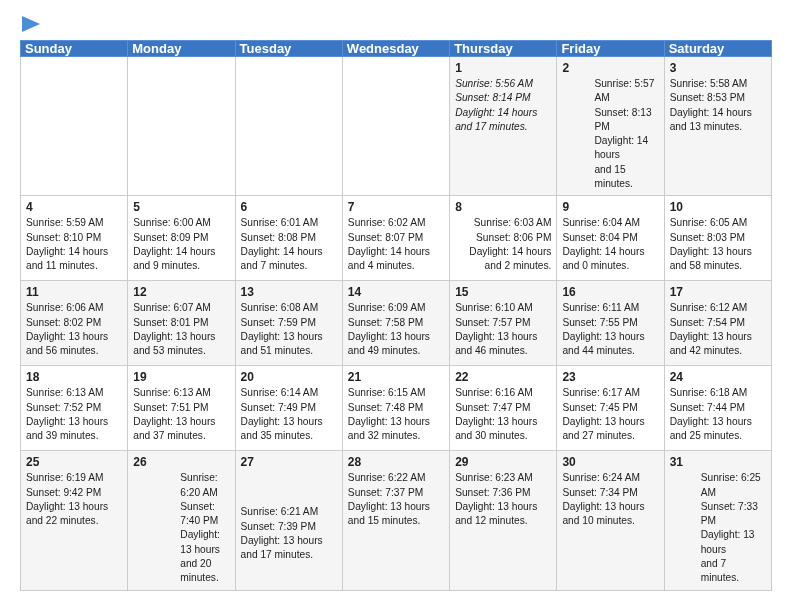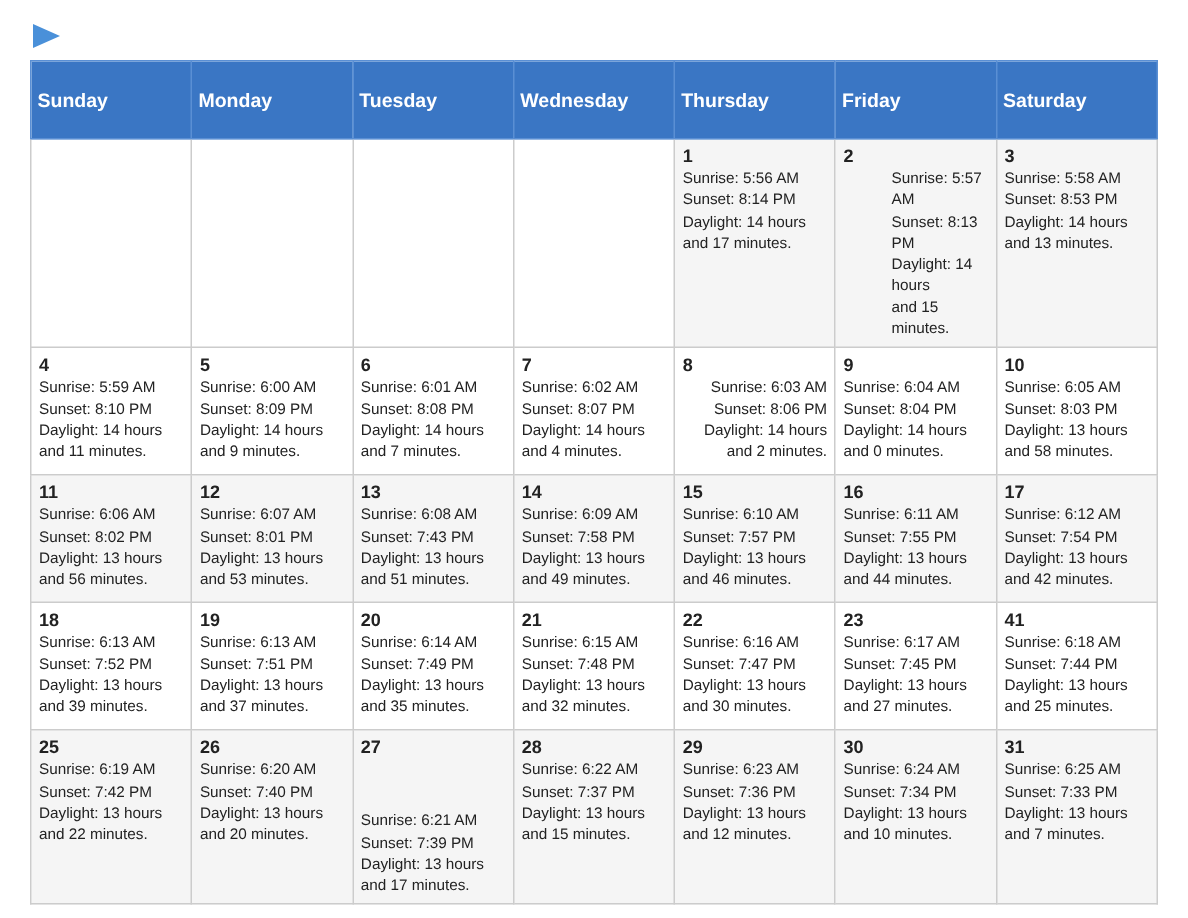--- a/index.html
+++ b/index.html
@@ -28,21 +28,21 @@
     table {
       width: 100%;
       border-collapse: collapse;
       table-layout: fixed;
     }
     thead tr th {
       background-color: #3a76c4;
       color: #fff;
       font-size: 13px;
       font-weight: bold;
-      padding: 18px 4px;
+      padding: 0 4px;
       text-align: left;
       border: 1px solid #5a8fd4;
     }
     tbody tr td {
       border: 1px solid #ccc;
       vertical-align: top;
       padding: 4px 5px;
       font-size: 10.5px;
       color: #222;
       height: 85px;
@@ -87,21 +87,21 @@
       </tr>
   </thead>
   <tbody id="calendar-body">
       <tr>
         <td class="empty-cell"></td>
         <td class="empty-cell"></td>
         <td class="empty-cell"></td>
         <td class="empty-cell"></td>
         <td>
           <div class="day-num">1</div>
-          <div class="cell-content" style="white-space: pre-line;">Sunrise: 5:56 AM
+          <div class="cell-content" style="white-space: pre-line; font-style: italic;">Sunrise: 5:56 AM
 Sunset: 8:14 PM
 Daylight: 14 hours
 and 17 minutes.</div>
         </td>
         <td>
           <div class="day-num">2</div>
           <div class="cell-content" style="white-space: pre-line; margin-left: 32px;">Sunrise: 5:57 AM
 Sunset: 8:13 PM
 Daylight: 14 hours
 and 15 minutes.</div>
@@ -176,21 +176,21 @@
         <td>
           <div class="day-num">12</div>
           <div class="cell-content" style="white-space: pre-line;">Sunrise: 6:07 AM
 Sunset: 8:01 PM
 Daylight: 13 hours
 and 53 minutes.</div>
         </td>
         <td>
           <div class="day-num">13</div>
           <div class="cell-content" style="white-space: pre-line;">Sunrise: 6:08 AM
-Sunset: 7:43 PM
+Sunset: 7:59 PM
 Daylight: 13 hours
 and 51 minutes.</div>
         </td>
         <td>
           <div class="day-num">14</div>
           <div class="cell-content" style="white-space: pre-line;">Sunrise: 6:09 AM
 Sunset: 7:58 PM
 Daylight: 13 hours
 and 49 minutes.</div>
         </td>
@@ -253,38 +253,38 @@
 and 30 minutes.</div>
         </td>
         <td>
           <div class="day-num">23</div>
           <div class="cell-content" style="white-space: pre-line;">Sunrise: 6:17 AM
 Sunset: 7:45 PM
 Daylight: 13 hours
 and 27 minutes.</div>
         </td>
         <td>
-          <div class="day-num">41</div>
+          <div class="day-num">24</div>
           <div class="cell-content" style="white-space: pre-line;">Sunrise: 6:18 AM
 Sunset: 7:44 PM
 Daylight: 13 hours
 and 25 minutes.</div>
         </td>
       </tr>
       <tr>
         <td>
           <div class="day-num">25</div>
           <div class="cell-content" style="white-space: pre-line;">Sunrise: 6:19 AM
-Sunset: 7:42 PM
+Sunset: 9:42 PM
 Daylight: 13 hours
 and 22 minutes.</div>
         </td>
         <td>
           <div class="day-num">26</div>
-          <div class="cell-content" style="white-space: pre-line;">Sunrise: 6:20 AM
+          <div class="cell-content" style="white-space: pre-line; margin-left: 47px;">Sunrise: 6:20 AM
 Sunset: 7:40 PM
 Daylight: 13 hours
 and 20 minutes.</div>
         </td>
         <td>
           <div class="day-num">27</div>
           <div class="cell-content" style="white-space: pre-line; margin-top: 36px;">Sunrise: 6:21 AM
 Sunset: 7:39 PM
 Daylight: 13 hours
 and 17 minutes.</div>
@@ -305,20 +305,20 @@
         </td>
         <td>
           <div class="day-num">30</div>
           <div class="cell-content" style="white-space: pre-line;">Sunrise: 6:24 AM
 Sunset: 7:34 PM
 Daylight: 13 hours
 and 10 minutes.</div>
         </td>
         <td>
           <div class="day-num">31</div>
-          <div class="cell-content" style="white-space: pre-line;">Sunrise: 6:25 AM
+          <div class="cell-content" style="white-space: pre-line; margin-left: 31px;">Sunrise: 6:25 AM
 Sunset: 7:33 PM
 Daylight: 13 hours
 and 7 minutes.</div>
         </td>
       </tr>
     </tbody>
 </table>
 
 </body></html>

